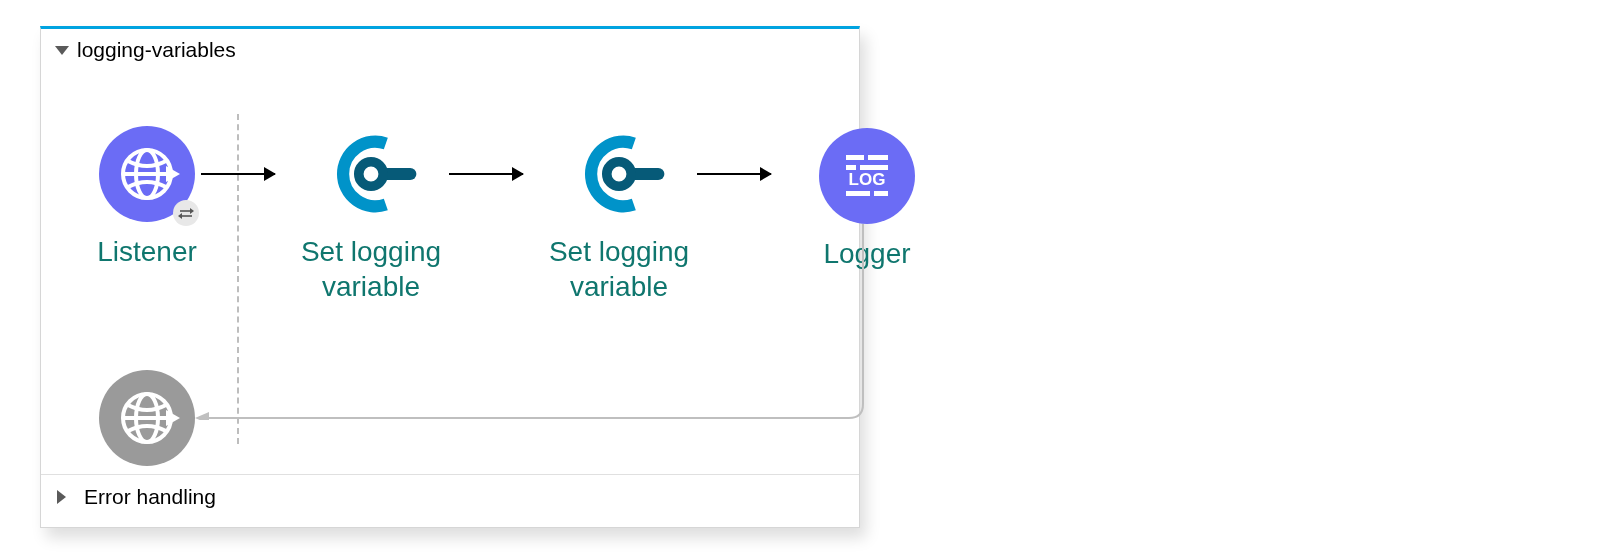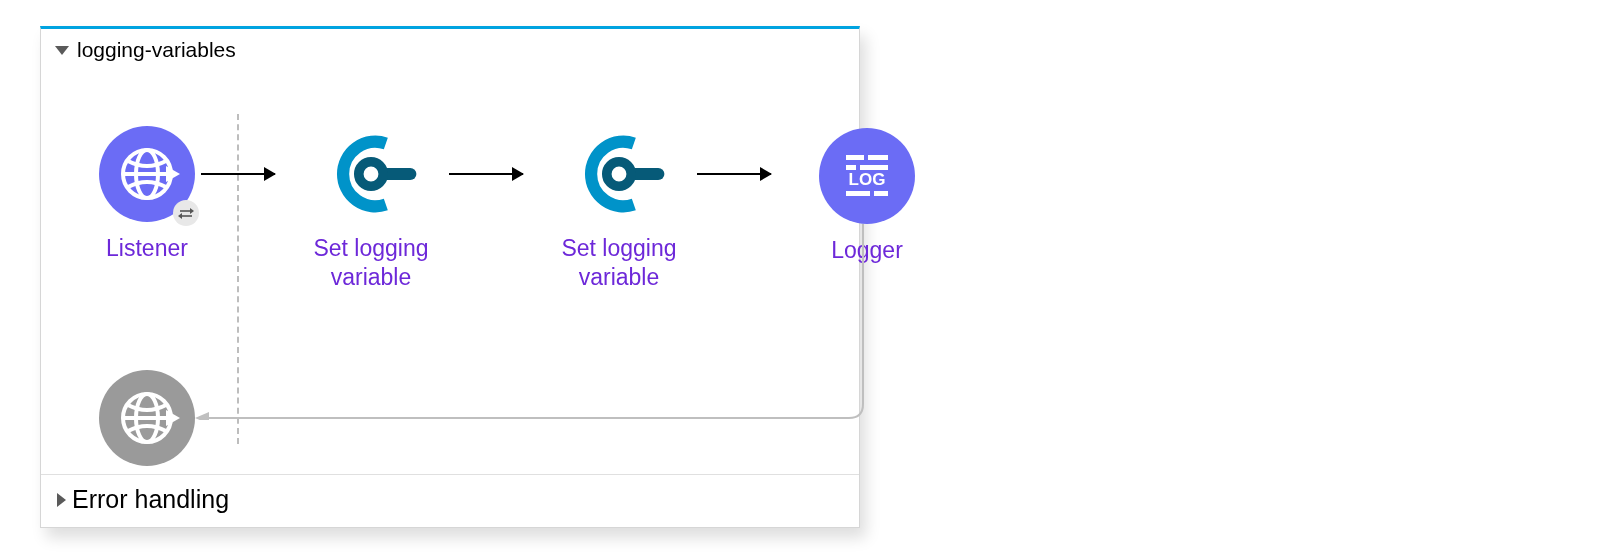--- a/index.html
+++ b/index.html
@@ -72,23 +72,23 @@
     height: 96px;
     border-radius: 50%;
     margin: 0 auto;
     display: flex;
     align-items: center;
     justify-content: center;
     position: relative;
   }
   .node .label {
     margin-top: 12px;
-    font-size: 23px;
+    font-size: 28px;
     line-height: 1.25;
-    color: #6d28d9;
+    color: #0f766e;
     white-space: pre-line;
   }
 
   .circle.purple { background: #6b6cf5; }
   .circle.grey   { background: #9a9a9a; }
 
   .arrow {
     position: absolute;
     height: 2px;
     background: #000;
@@ -117,23 +117,23 @@
     top: 160px;
     width: 674px;
     height: 196px;
     pointer-events: none;
   }
 
   .footer-section {
     border-top: 1px solid #e0e0e0;
     display: flex;
     align-items: center;
-    gap: 8px;
+    gap: 20px;
     padding: 10px 14px;
-    font-size: 25px;
+    font-size: 21px;
   }
 </style>
 </head>
 <body>
 
 <div class="stage">
   <div class="panel">
 
     <div class="section-header">
       <span class="disclosure down"></span>

